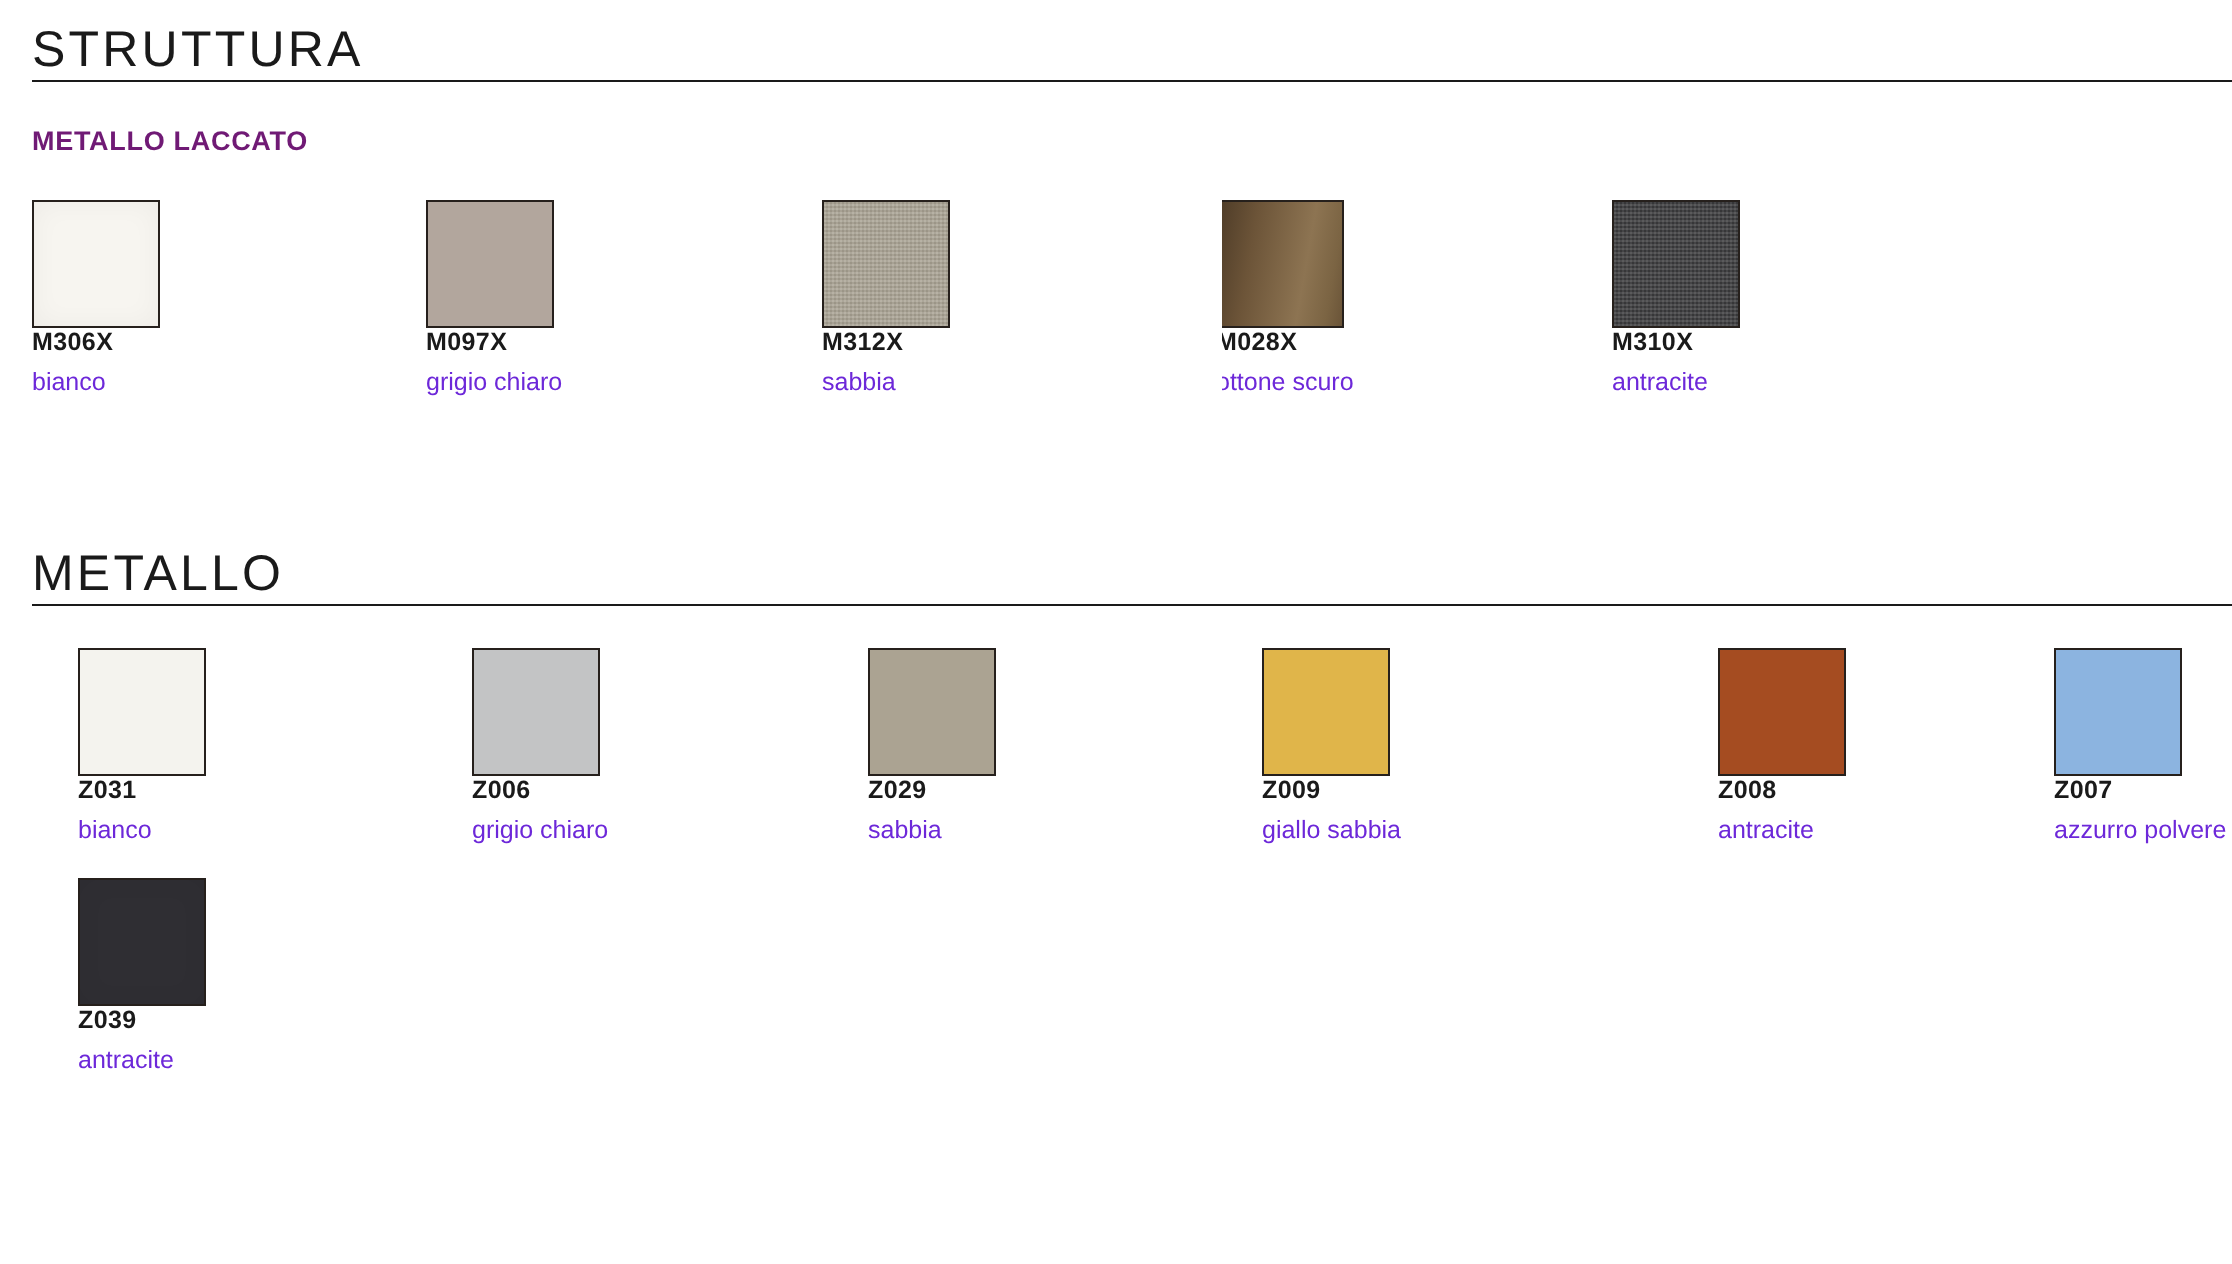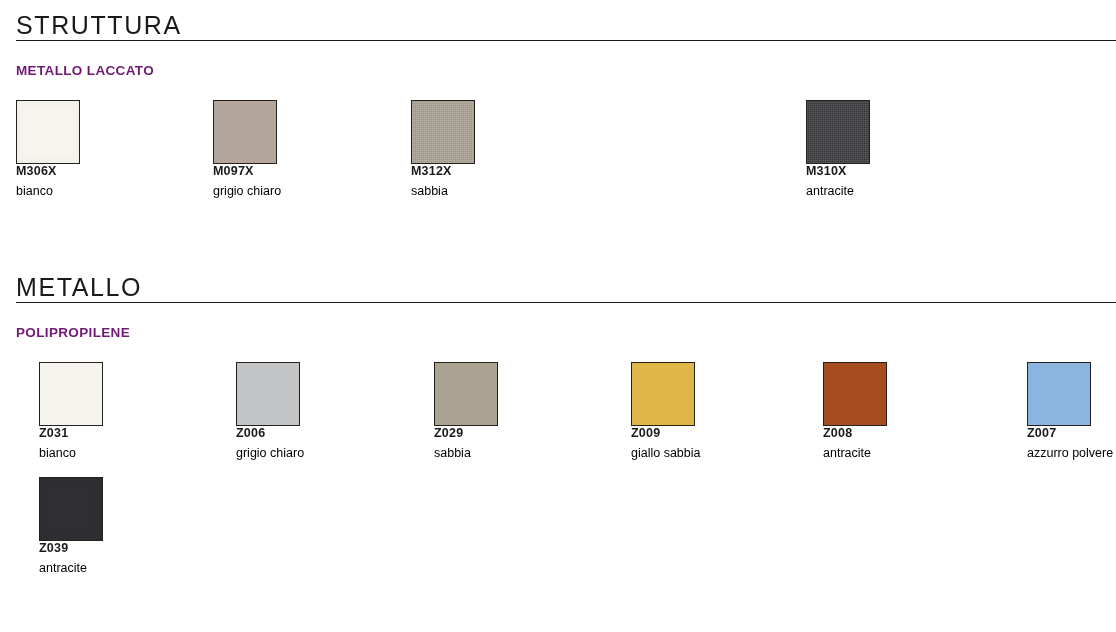--- a/index.html
+++ b/index.html
@@ -82,21 +82,21 @@
     font-size: 12.5px;
     font-weight: 700;
     letter-spacing: 0.2px;
     color: #1a1a1a;
     line-height: 15px;
     white-space: nowrap;
   }
   .swatch-name {
     font-size: 12.5px;
     font-weight: 400;
-    color: #000000;
+    color: #6d28d9;
     margin-top: 5px;
     line-height: 15px;
     white-space: nowrap;
   }
 
   
   .tex {
     position: relative;
   }
   .tex::after {
@@ -138,33 +138,37 @@
           <div class="swatch-item" style="left: 213px;">
             <div class="swatch-chip" style="background: rgb(178, 166, 157);"></div>
             <div class="swatch-code">M097X</div>
             <div class="swatch-name">grigio chiaro</div>
           </div>
           <div class="swatch-item" style="left: 411px;">
             <div class="swatch-chip tex" style="background: rgb(169, 162, 147);"></div>
             <div class="swatch-code">M312X</div>
             <div class="swatch-name">sabbia</div>
           </div>
+          <div class="swatch-item" style="left: 608px;">
+            <div class="swatch-chip edge-light" style="background: linear-gradient(100deg, rgb(77, 59, 39) 0%, rgb(108, 84, 56) 28%, rgb(141, 116, 82) 68%, rgb(123, 100, 67) 88%, rgb(106, 84, 56) 100%);"></div>
+            <div class="swatch-code">M028X</div>
+            <div class="swatch-name">ottone scuro</div>
+          </div>
           <div class="swatch-item" style="left: 806px;">
             <div class="swatch-chip tex" style="background: rgb(58, 58, 60);"></div>
             <div class="swatch-code">M310X</div>
             <div class="swatch-name">antracite</div>
           </div>
         </div>
       </div>
   </div>
 
   <div class="section" id="section-1" style="top:272px;">
     <div class="section-title">METALLO</div>
     <div class="section-rule"></div>
-    <div class="subsection-title" style="margin-top:22px;">POLIPROPILENE</div>
     <div class="swatch-grid" id="grid-1-0" style="margin-top:21px;padding-left:23px;">
         <div class="swatch-row">
           <div class="swatch-item" style="left: 16px;">
             <div class="swatch-chip" style="background: rgb(244, 243, 238);"></div>
             <div class="swatch-code">Z031</div>
             <div class="swatch-name">bianco</div>
           </div>
           <div class="swatch-item" style="left: 213px;">
             <div class="swatch-chip" style="background: rgb(195, 196, 197);"></div>
             <div class="swatch-code">Z006</div>
@@ -173,21 +177,21 @@
           <div class="swatch-item" style="left: 411px;">
             <div class="swatch-chip" style="background: rgb(171, 163, 146);"></div>
             <div class="swatch-code">Z029</div>
             <div class="swatch-name">sabbia</div>
           </div>
           <div class="swatch-item" style="left: 608px;">
             <div class="swatch-chip" style="background: rgb(224, 181, 74);"></div>
             <div class="swatch-code">Z009</div>
             <div class="swatch-name">giallo sabbia</div>
           </div>
-          <div class="swatch-item" style="left: 800px;">
+          <div class="swatch-item" style="left: 836px;">
             <div class="swatch-chip" style="background: rgb(165, 76, 33);"></div>
             <div class="swatch-code">Z008</div>
             <div class="swatch-name">antracite</div>
           </div>
           <div class="swatch-item" style="left: 1004px;">
             <div class="swatch-chip" style="background: rgb(140, 180, 224);"></div>
             <div class="swatch-code">Z007</div>
             <div class="swatch-name">azzurro polvere</div>
           </div>
         </div>

